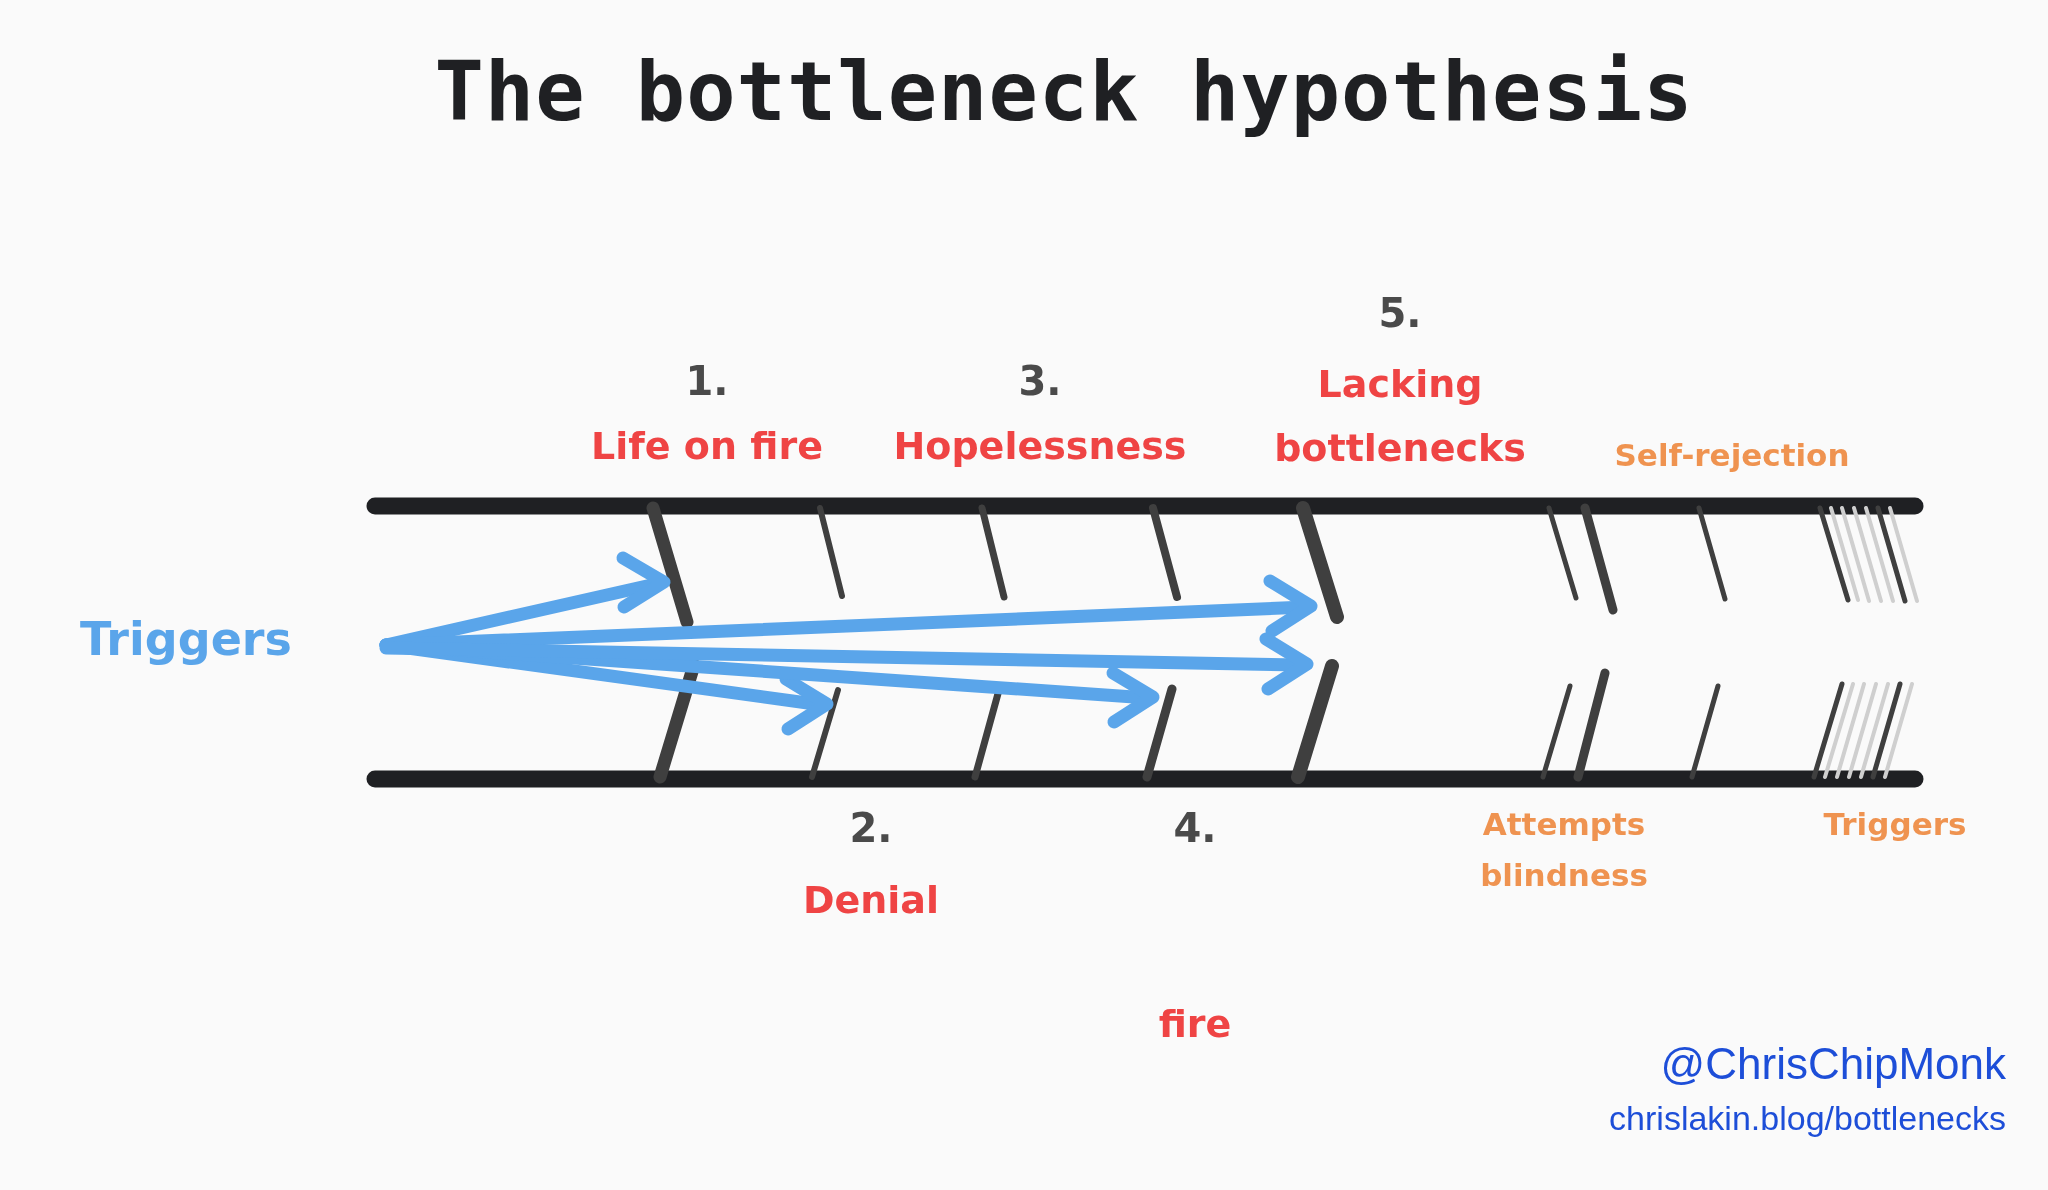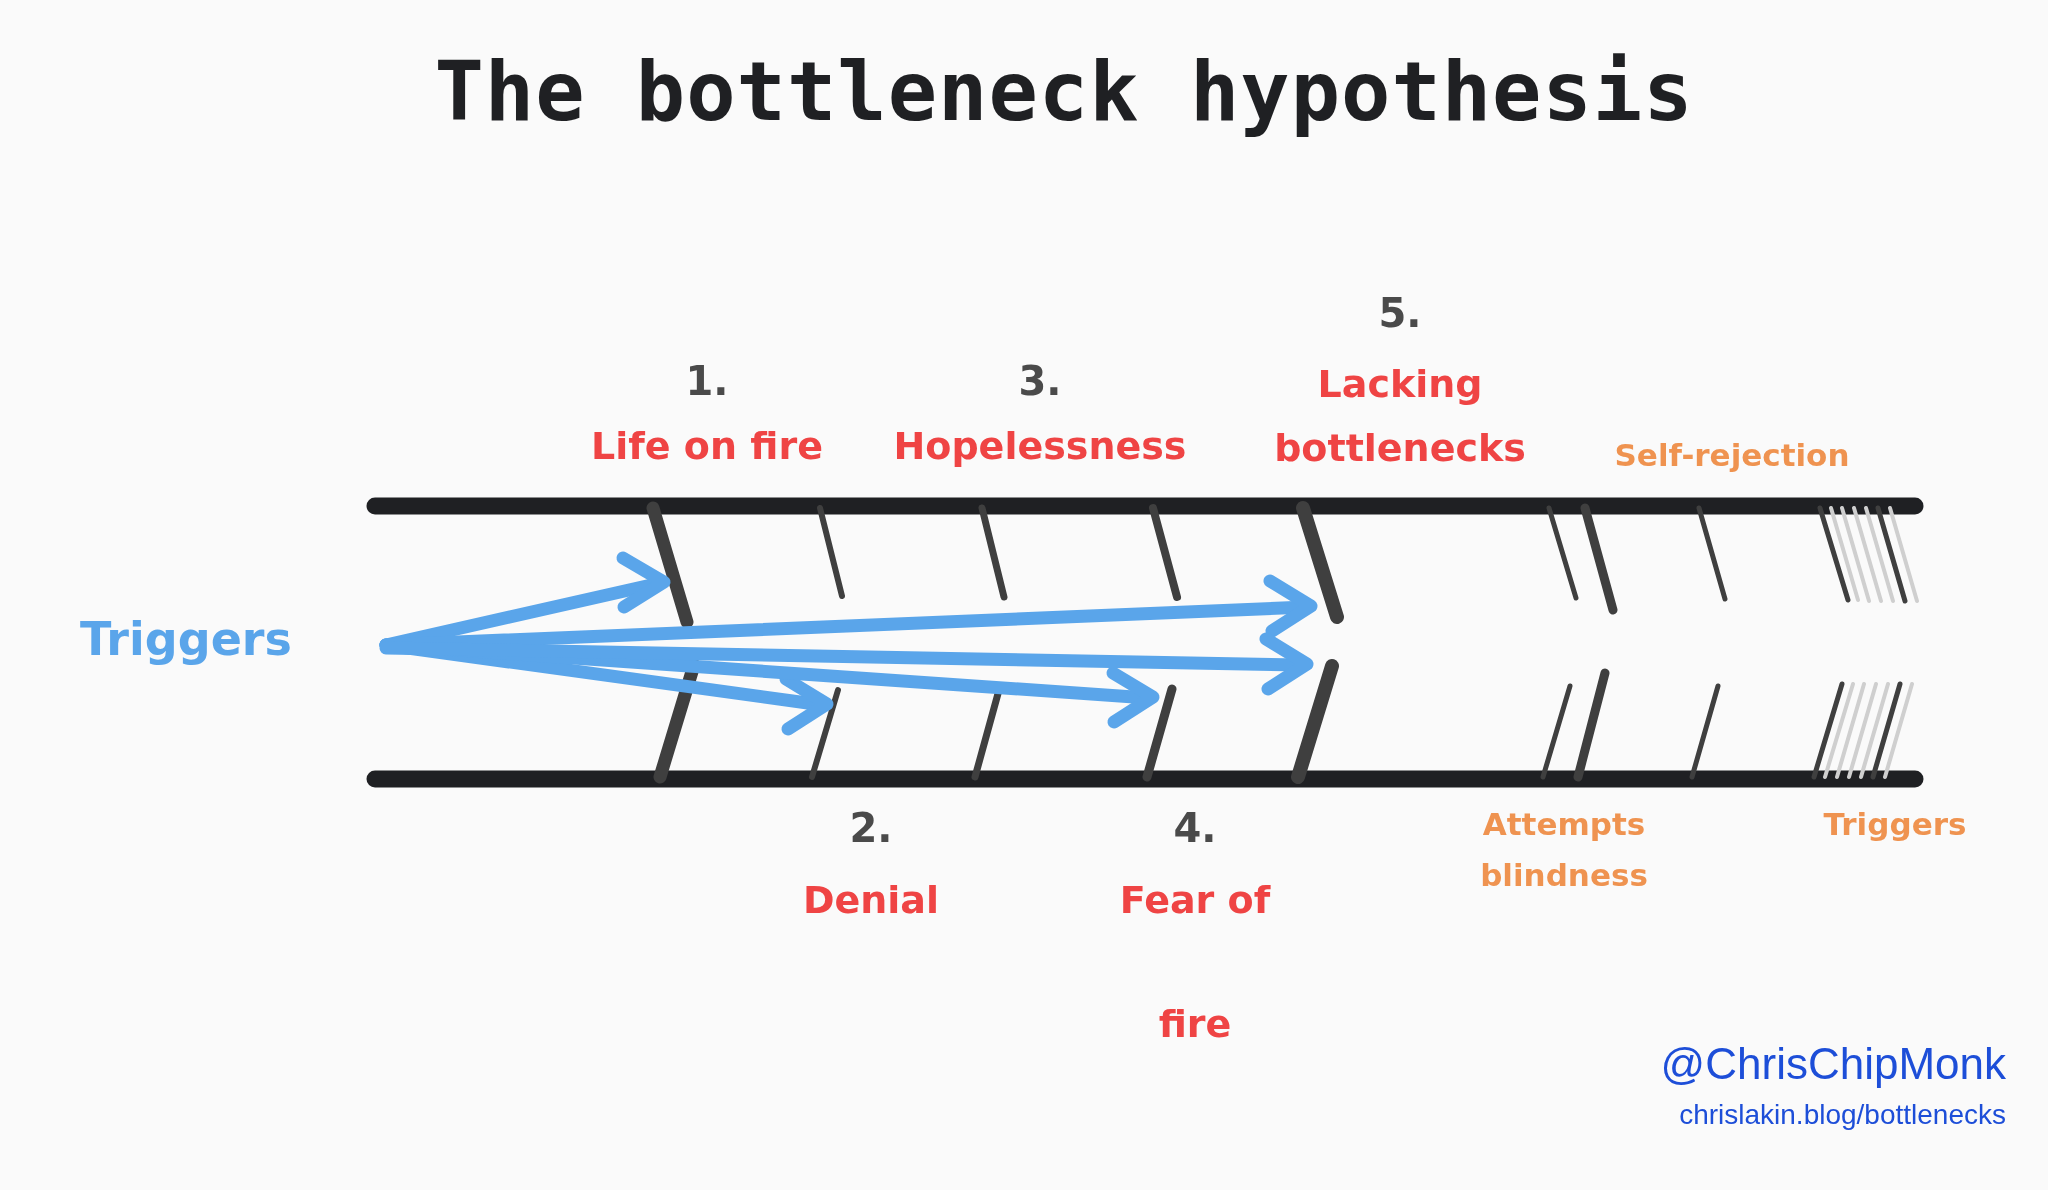--- a/index.html
+++ b/index.html
@@ -77,21 +77,21 @@
     text-align: right;
   }
   #credit-handle {
     right: 42px;
     top: 1038px;
     font-size: 44px;
   }
   #credit-url {
     right: 42px;
     top: 1098px;
-    font-size: 28px;
+    font-size: 34px;
   }
   
   .lbl-block { width: 360px; }
 </style>
 </head>
 <body>
 
 <div id="stage" style="background: rgb(250, 250, 250);">
 
   <svg id="diagram-svg" viewBox="0 0 2048 1190">
@@ -183,21 +183,20 @@
   <div class="txt hand num lbl-block" style="left:1180px; top:290px;">5.</div>
   <div class="txt hand bn-label lbl-block" style="left:1180px; top:362px;">Lacking</div>
   <div class="txt hand bn-label lbl-block" style="left:1180px; top:426px;">bottlenecks</div>
 
   <div class="txt hand bn-label minor lbl-block" style="left:1512px; top:437px;">Self-rejection</div>
 
   <div class="txt hand num lbl-block" style="left:651px; top:805px;">2.</div>
   <div class="txt hand bn-label lbl-block" style="left:651px; top:878px;">Denial</div>
 
   <div class="txt hand num lbl-block" style="left:975px; top:805px;">4.</div>
-  <div class="txt hand bn-label lbl-block" style="left:975px; top:878px;">Fear of</div>
   <div class="txt hand bn-label lbl-block" style="left:975px; top:1002px;">fire</div>
 
   <div class="txt hand bn-label minor lbl-block" style="left:1344px; top:806px;">Attempts</div>
   <div class="txt hand bn-label minor lbl-block" style="left:1344px; top:857px;">blindness</div>
 
   <div class="txt hand bn-label minor lbl-block" style="left:1675px; top:806px;">Triggers</div>
 
   <div class="txt credit" id="credit-handle">@ChrisChipMonk</div>
   <div class="txt credit" id="credit-url">chrislakin.blog/bottlenecks</div>
 

